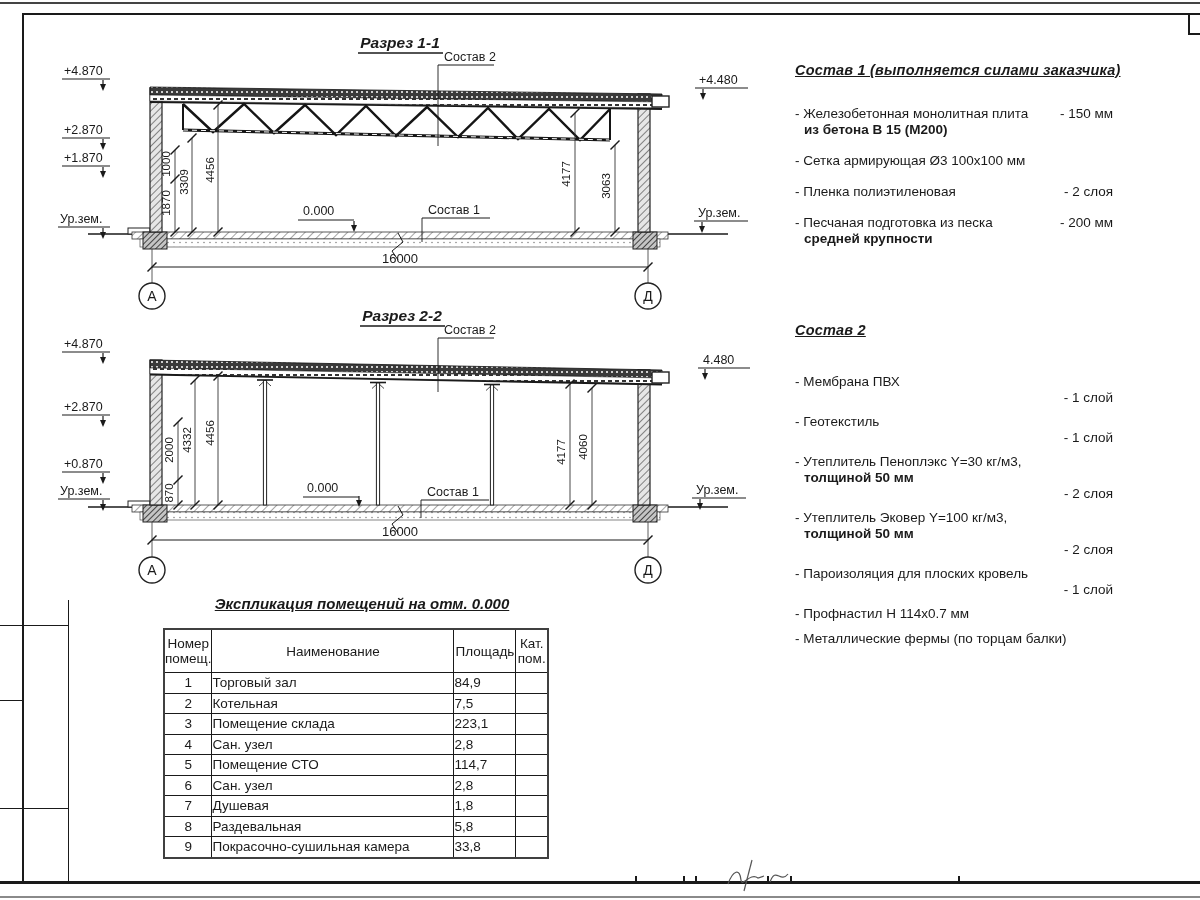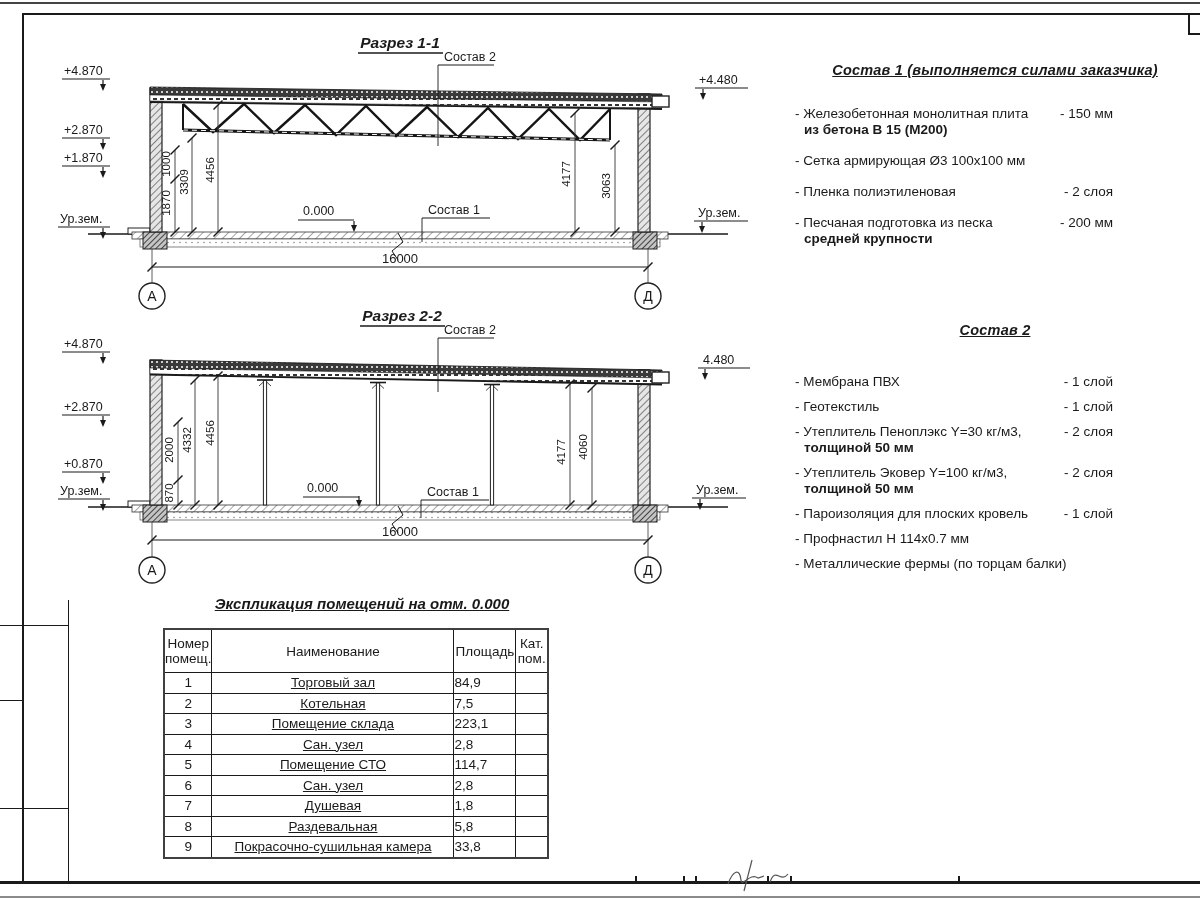--- a/index.html
+++ b/index.html
@@ -4,41 +4,41 @@
 <style>
   html,body{margin:0;padding:0;background:#fff;}
   .sheet{position:relative;width:1200px;height:900px;background:#fff;overflow:hidden;
          font-family:"Liberation Sans",sans-serif;color:#1a1a1a;}
   .ln{position:absolute;background:#1a1a1a;}
   .ln.gray{background:#8a8a8a;}
   svg text{fill:#1a1a1a;font-family:"Liberation Sans",sans-serif;}
   .sec-svg{position:absolute;}
   
   .comp-block{position:absolute;left:795px;width:400px;}
-  .comp-title{font-size:14.5px;font-weight:bold;font-style:italic;text-align:center;
+  .comp-title{font-size:14.5px;font-weight:bold;font-style:italic;
               text-decoration:underline;letter-spacing:.2px;}
   .comp-items{margin-top:28px;}
   #comp2-items{margin-top:36px;}
   .comp-item{display:flex;align-items:flex-start;margin-bottom:15px;}
-  #comp2-items .comp-item{margin-bottom:9px;}
+  #comp2-items .comp-item{margin-bottom:9px;flex-direction:column;}
   .comp-text{max-width:286px;}
   .comp-line{font-size:13.5px;line-height:16px;white-space:nowrap;}
   .comp-line.indent{padding-left:9px;font-weight:bold;}
   .comp-val{margin-left:auto;padding-right:82px;font-size:13.5px;white-space:nowrap;}
   
   .tbl-title{position:absolute;left:152px;top:595px;width:420px;text-align:center;
              font-size:15px;font-weight:bold;font-style:italic;text-decoration:underline;}
   table.expl{position:absolute;left:163px;top:628px;border-collapse:collapse;
              border:2px solid #404040;table-layout:fixed;}
   table.expl th,table.expl td{border:1.4px solid #1a1a1a;font-weight:normal;
              font-size:13.5px;padding:0;overflow:hidden;}
   table.expl th{height:42px;text-align:center;line-height:15px;}
   table.expl td{height:19.5px;}
   td.c-num{text-align:center;}
-  td.c-name{text-align:center;padding-left:7px;text-decoration:underline;}
+  td.c-name{text-align:left;padding-left:7px;}
   td.c-area{text-align:left;}
   .scribble{position:absolute;left:700px;top:858px;}
   .btick{position:absolute;width:1.5px;height:6px;background:#1a1a1a;top:876px;}
 </style>
 </head>
 <body>
 
 <div class="sheet">
 
   <div class="ln" style="left:0;top:2px;width:1200px;height:2px;background:#444;"></div>

